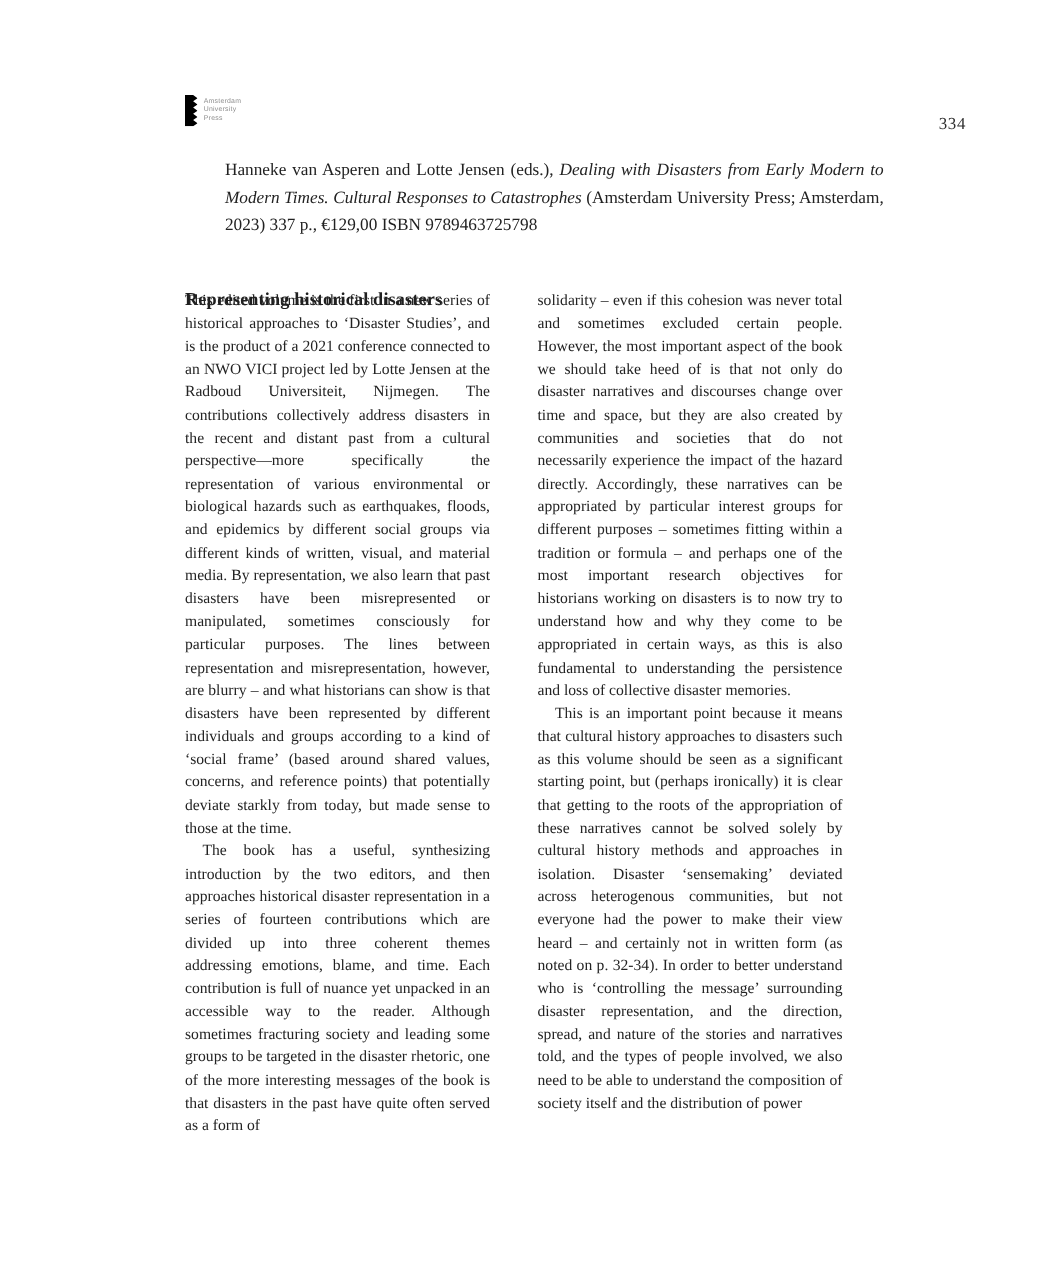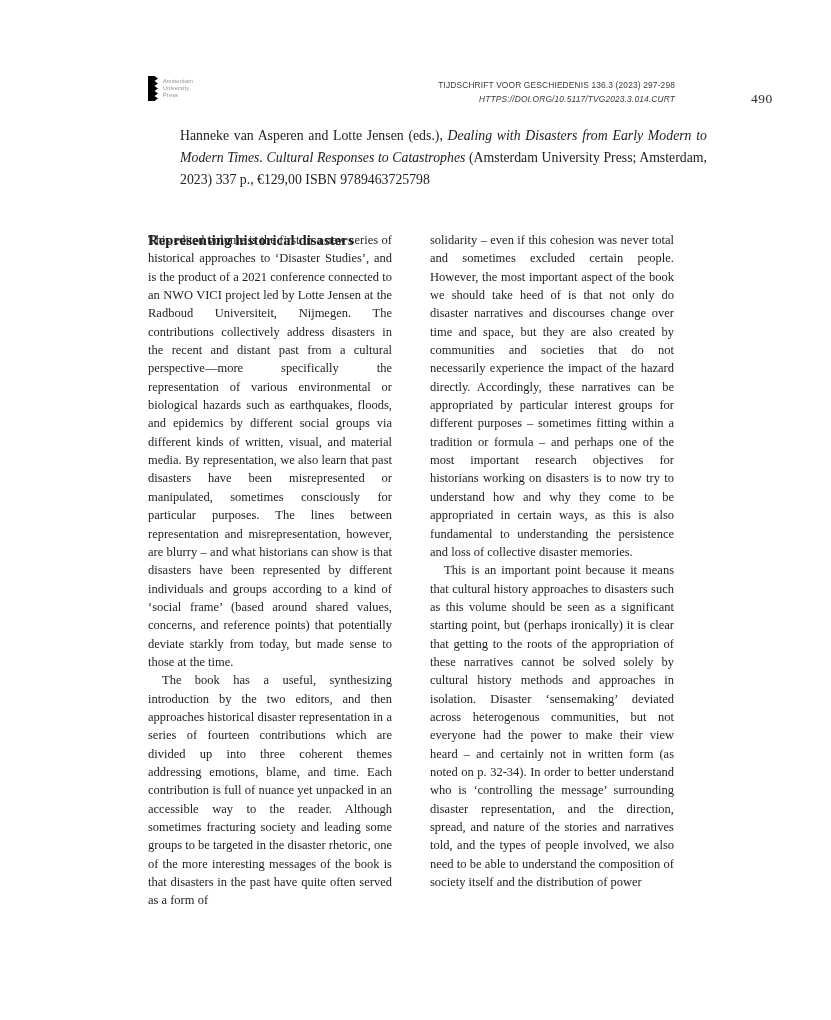--- a/index.html
+++ b/index.html
@@ -121,26 +121,22 @@
     <svg class="logo-mark" viewBox="0 0 10 25" xmlns="http://www.w3.org/2000/svg" aria-hidden="true">
       <polygon fill="#000000" points="0,0 6.5,0 10,2.5 6.5,5 10,7.5 6.5,10 10,12.5 6.5,15 10,17.5 6.5,20 10,22.5 6.5,25 0,25"></polygon>
     </svg>
     <div class="logo-text">
       <div>Amsterdam</div>
       <div>University</div>
       <div>Press</div>
     </div>
   </div>
 
-  <div class="header-meta">
-    <div class="journal-line">TIJDSCHRIFT VOOR GESCHIEDENIS 136.3 (2023) 297-298</div>
-    <div class="doi-line">HTTPS://DOI.ORG/10.5117/TVG2023.3.014.CURT</div>
-  </div>
 
-  <div class="page-number">490</div>
+  <div class="page-number">334</div>
 
   <div class="citation">
     <span>Hanneke van Asperen and Lotte Jensen (eds.), </span><span class="italic">Dealing with Disasters from Early Modern to Modern Times. Cultural Responses to Catastrophes</span><span> (Amsterdam University Press; Amsterdam, 2023) 337 p., €129,00 ISBN 9789463725798</span>
   </div>
 
   <div class="section-heading">Representing historical disasters</div>
 
   <div class="columns">
     <div class="col">
       <p>This edited volume is the first in a new series of historical approaches to ‘Disaster Studies’, and is the product of a 2021 conference connected to an NWO VICI project led by Lotte Jensen at the Radboud Universiteit, Nijmegen. The contributions collectively address disasters in the recent and distant past from a cultural perspective—more specifically the representation of various environmental or biological hazards such as earthquakes, floods, and epidemics by different social groups via different kinds of written, visual, and material media. By representation, we also learn that past disasters have been misrepresented or manipulated, sometimes consciously for particular purposes. The lines between representation and misrepresentation, however, are blurry – and what historians can show is that disasters have been represented by different individuals and groups according to a kind of ‘social frame’ (based around shared values, concerns, and reference points) that potentially deviate starkly from today, but made sense to those at the time.</p>

